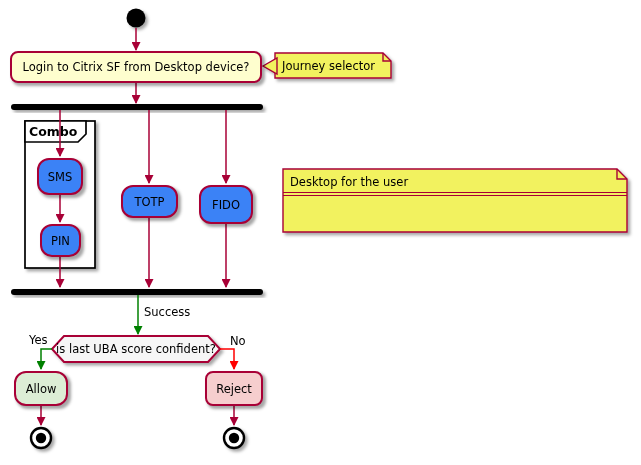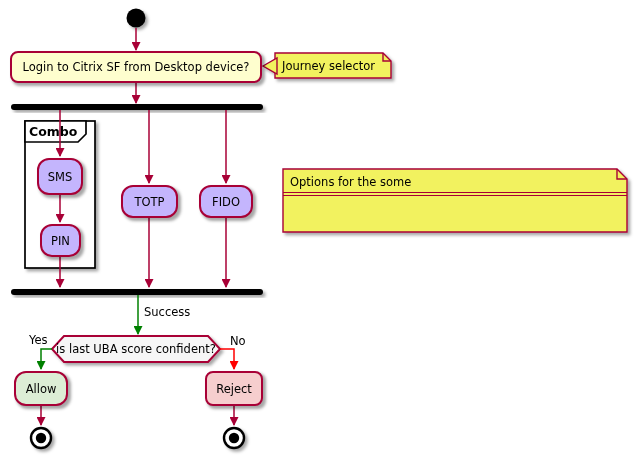--- a/index.html
+++ b/index.html
@@ -3,21 +3,21 @@
 <meta charset="utf-8">
 <style>
   html,body{margin:0;padding:0;background:#ffffff;}
   .canvas{
     position:relative;width:641px;height:465px;background:#ffffff;overflow:hidden;
     font-family:"DejaVu Sans", sans-serif;color:#000;
   }
   .layer{position:absolute;left:0;top:0;width:641px;height:465px;}
   .activity{
     position:absolute;display:flex;align-items:center;justify-content:center;
-    border:2px solid #A80036;border-radius:12px;background:#c4b5fd;
+    border:2px solid #A80036;border-radius:12px;background:#3b82f6;
     font-size:11.5px;box-shadow:2.5px 2.5px 3px rgba(0,0,0,0.35);
     white-space:nowrap;box-sizing:border-box;
   }
   .activity.first{background:#FEFECE;border-radius:8px;}
   .activity.allow{background:#DCEDD5;}
   .activity.reject{background:#F6CECE;}
   .lbl{position:absolute;font-size:11.5px;white-space:nowrap;}
   .note-text{position:absolute;font-size:11.5px;white-space:nowrap;}
   .note-body{white-space:pre-line;line-height:16px;}
   .partition-title{position:absolute;font-size:12.5px;font-weight:bold;white-space:nowrap;}
@@ -100,33 +100,33 @@
       <path d="M220 349 H234 V369" marker-end="url(#arrR)"></path>
     </g>
   </svg>
 
   <div class="activity first" style="left:10px;top:51px;width:252px;height:32px;">Login to Citrix SF from Desktop device?</div>
 
   <div class="activity" style="left:37px;top:158px;width:46px;height:37px;">SMS</div>
 
   <div class="activity" style="left:121px;top:185px;width:57px;height:33px;">TOTP</div>
 
-  <div class="activity" style="left:199px;top:185px;width:54px;height:33px;">FIDO</div>
+  <div class="activity" style="left:199px;top:185px;width:54px;height:39px;">FIDO</div>
 
   <div class="activity" style="left:40px;top:224px;width:41px;height:33px;">PIN</div>
 
   <div class="activity allow" style="left:14px;top:371px;width:54px;height:35px;text-align:center;">Allow</div>
 
   <div class="activity reject" style="left:205px;top:371px;width:58px;height:35px;border-radius:8px;">Reject</div>
 
   <div class="partition-title" style="left:29px;top:124px;">Combo</div>
 
   <div class="lbl" style="left:52px;top:336px;width:168px;height:26px;display:flex;align-items:center;justify-content:center;">is last UBA score confident?</div>
 
   <div class="lbl" style="left:144px;top:305px;">Success</div>
   <div class="lbl" style="left:29px;top:333px;">Yes</div>
   <div class="lbl" style="left:230px;top:334px;">No</div>
 
   <div class="note-text" style="left:282px;top:53px;height:25px;display:flex;align-items:center;">Journey selector</div>
 
-  <div class="note-text" style="left:290px;top:172px;height:20px;display:flex;align-items:center;">Options for the some</div>
+  <div class="note-text" style="left:290px;top:172px;height:20px;display:flex;align-items:center;">Desktop for the user</div>
 
 </div>
 
 </body></html>

